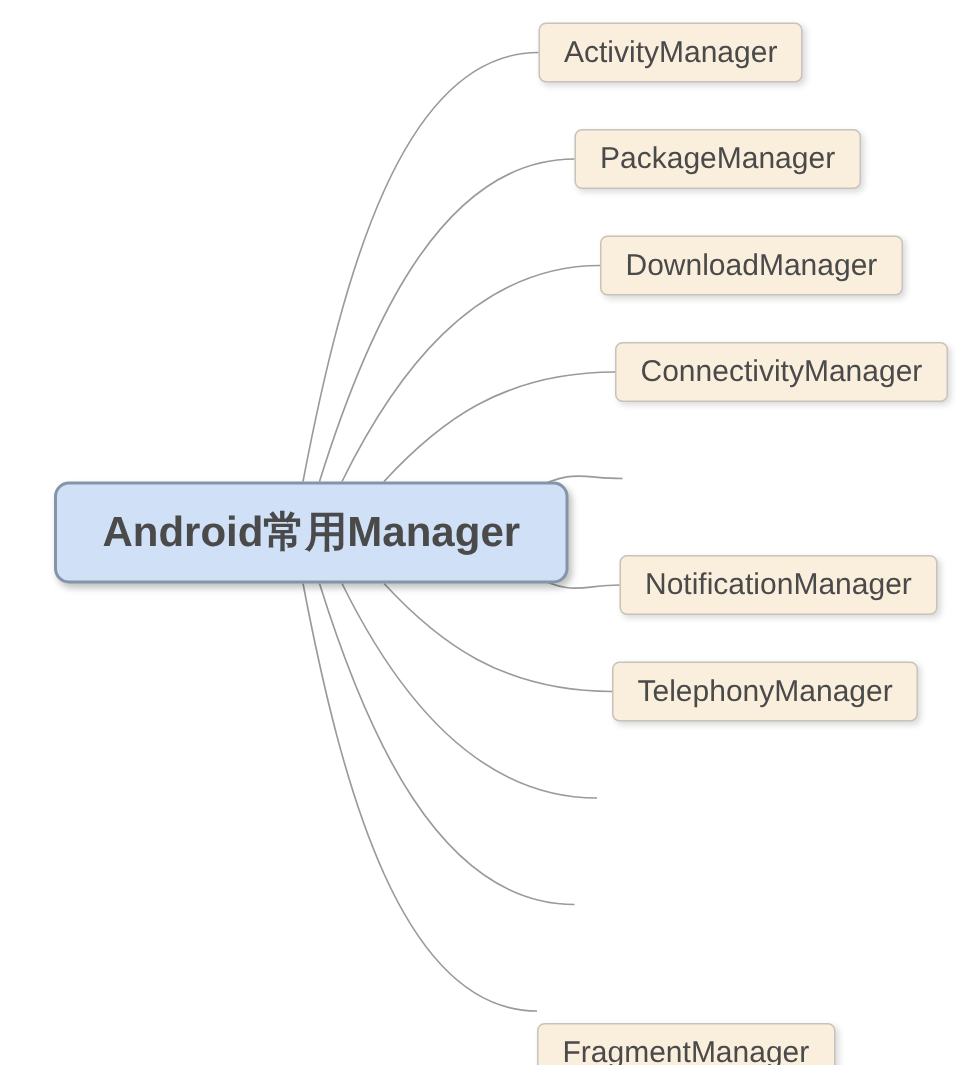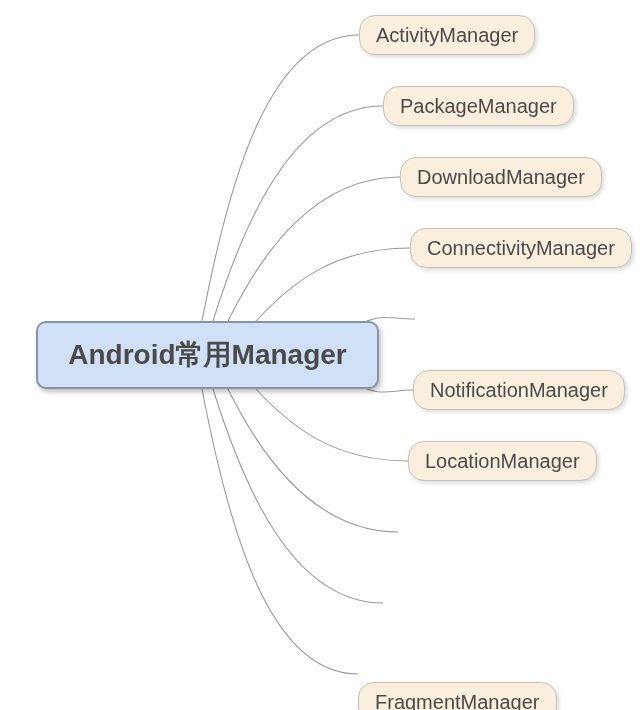--- a/index.html
+++ b/index.html
@@ -46,21 +46,21 @@
     color: var(--text-color);
     white-space: nowrap;
     cursor: pointer;
     margin-left: 21px;
   }
   .child-node {
     position: absolute;
     height: 40px;
     background: var(--child-fill);
     border: 1.5px solid var(--child-border);
-    border-radius: 16px;
+    border-radius: 5px;
     box-shadow: 2px 2px 4px rgba(0,0,0,0.15);
     display: flex;
     align-items: center;
     padding: 0 16px;
     font-size: 20px;
     color: var(--text-color);
     white-space: nowrap;
     cursor: pointer;
   }
   .n1  { left: 359px; top: 15px;  }
@@ -92,16 +92,16 @@
     <path d="M202,389 C228,525 268,674 358,674"></path>
   </svg>
 
   <div class="root-node">Android常用Manager</div>
 
   <div class="child-node n1">ActivityManager</div>
   <div class="child-node n3">DownloadManager</div>
   <div class="child-node n2">PackageManager</div>
   <div class="child-node n4">ConnectivityManager</div>
   <div class="child-node n6">NotificationManager</div>
-  <div class="child-node n7">LocationManager</div>
+  <div class="child-node n7">TelephonyManager</div>
   <div class="child-node n10">FragmentManager</div>
 
 </div>
 
 </body></html>

